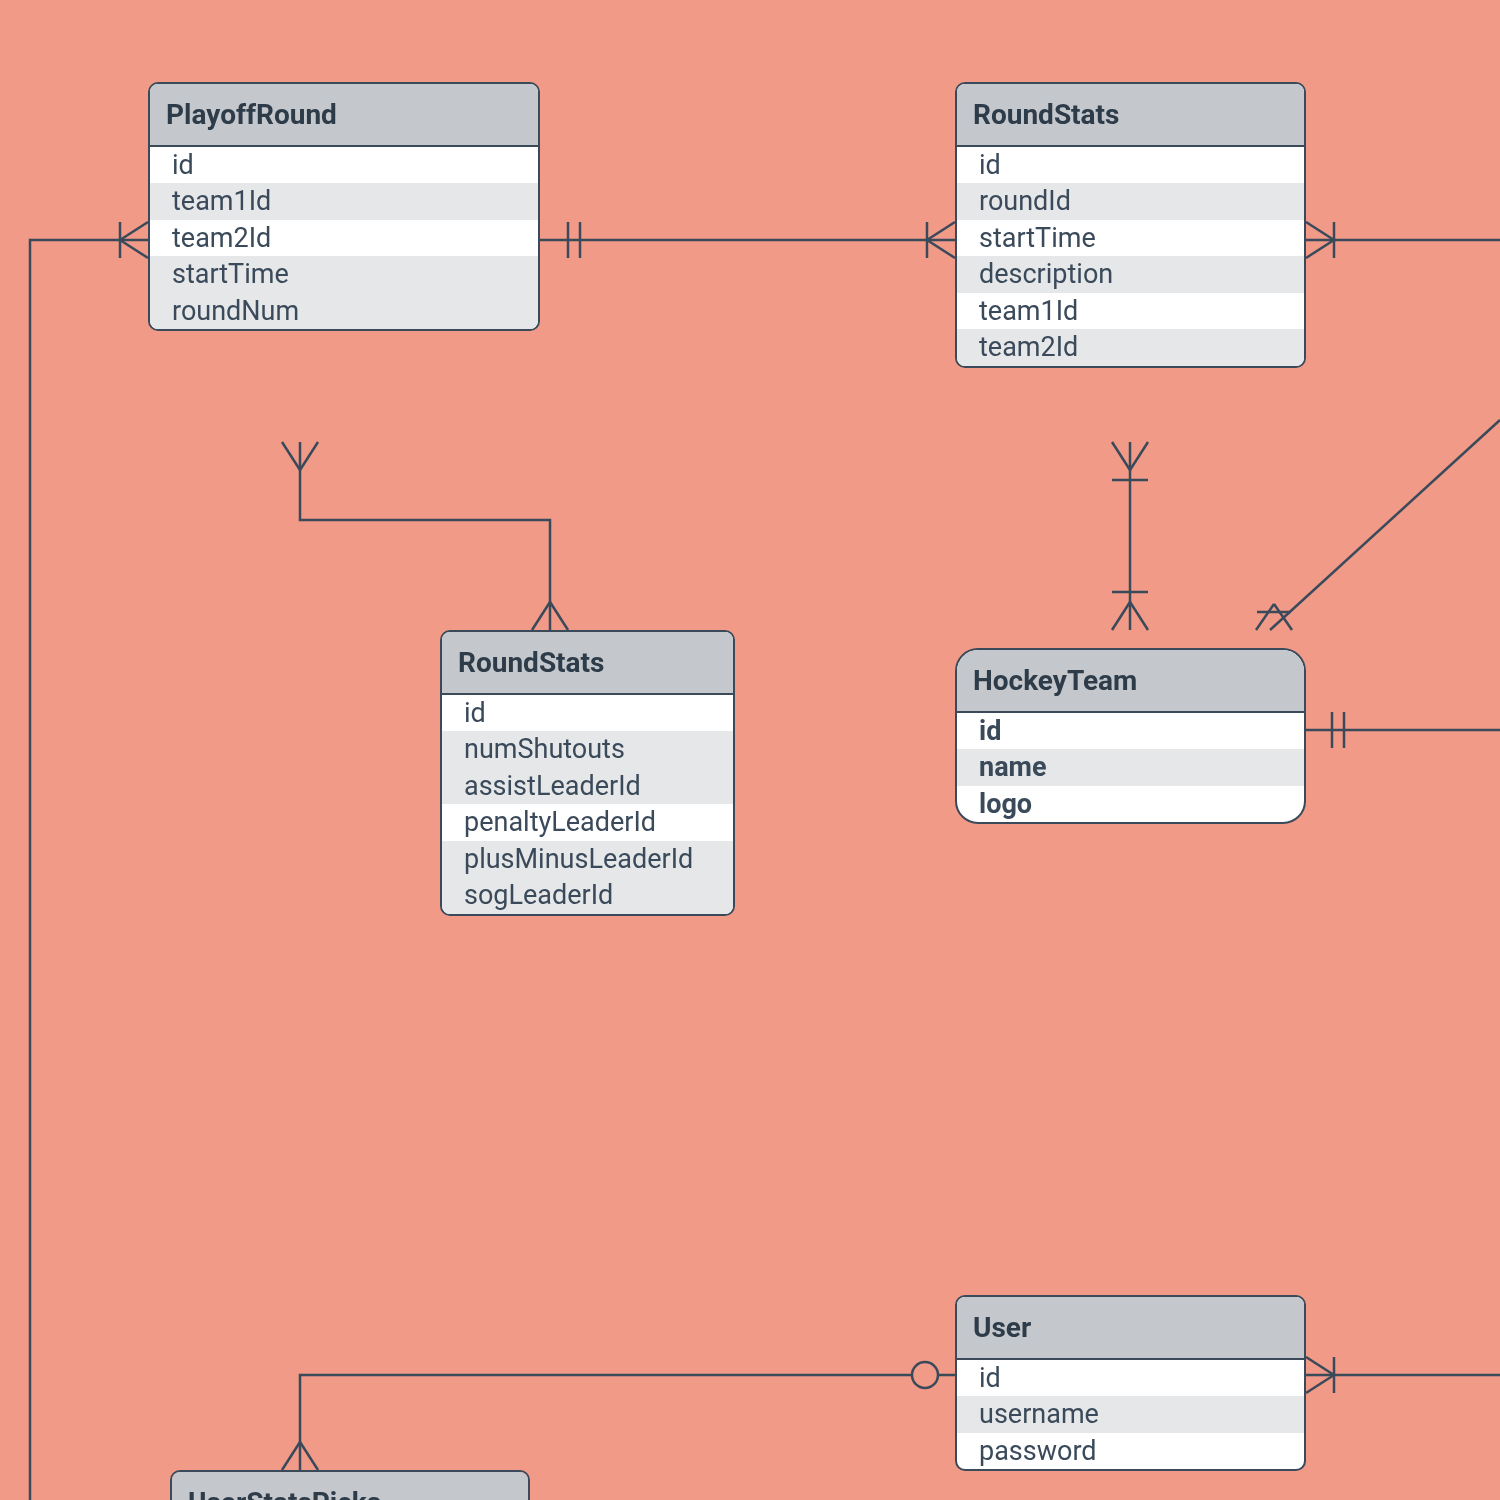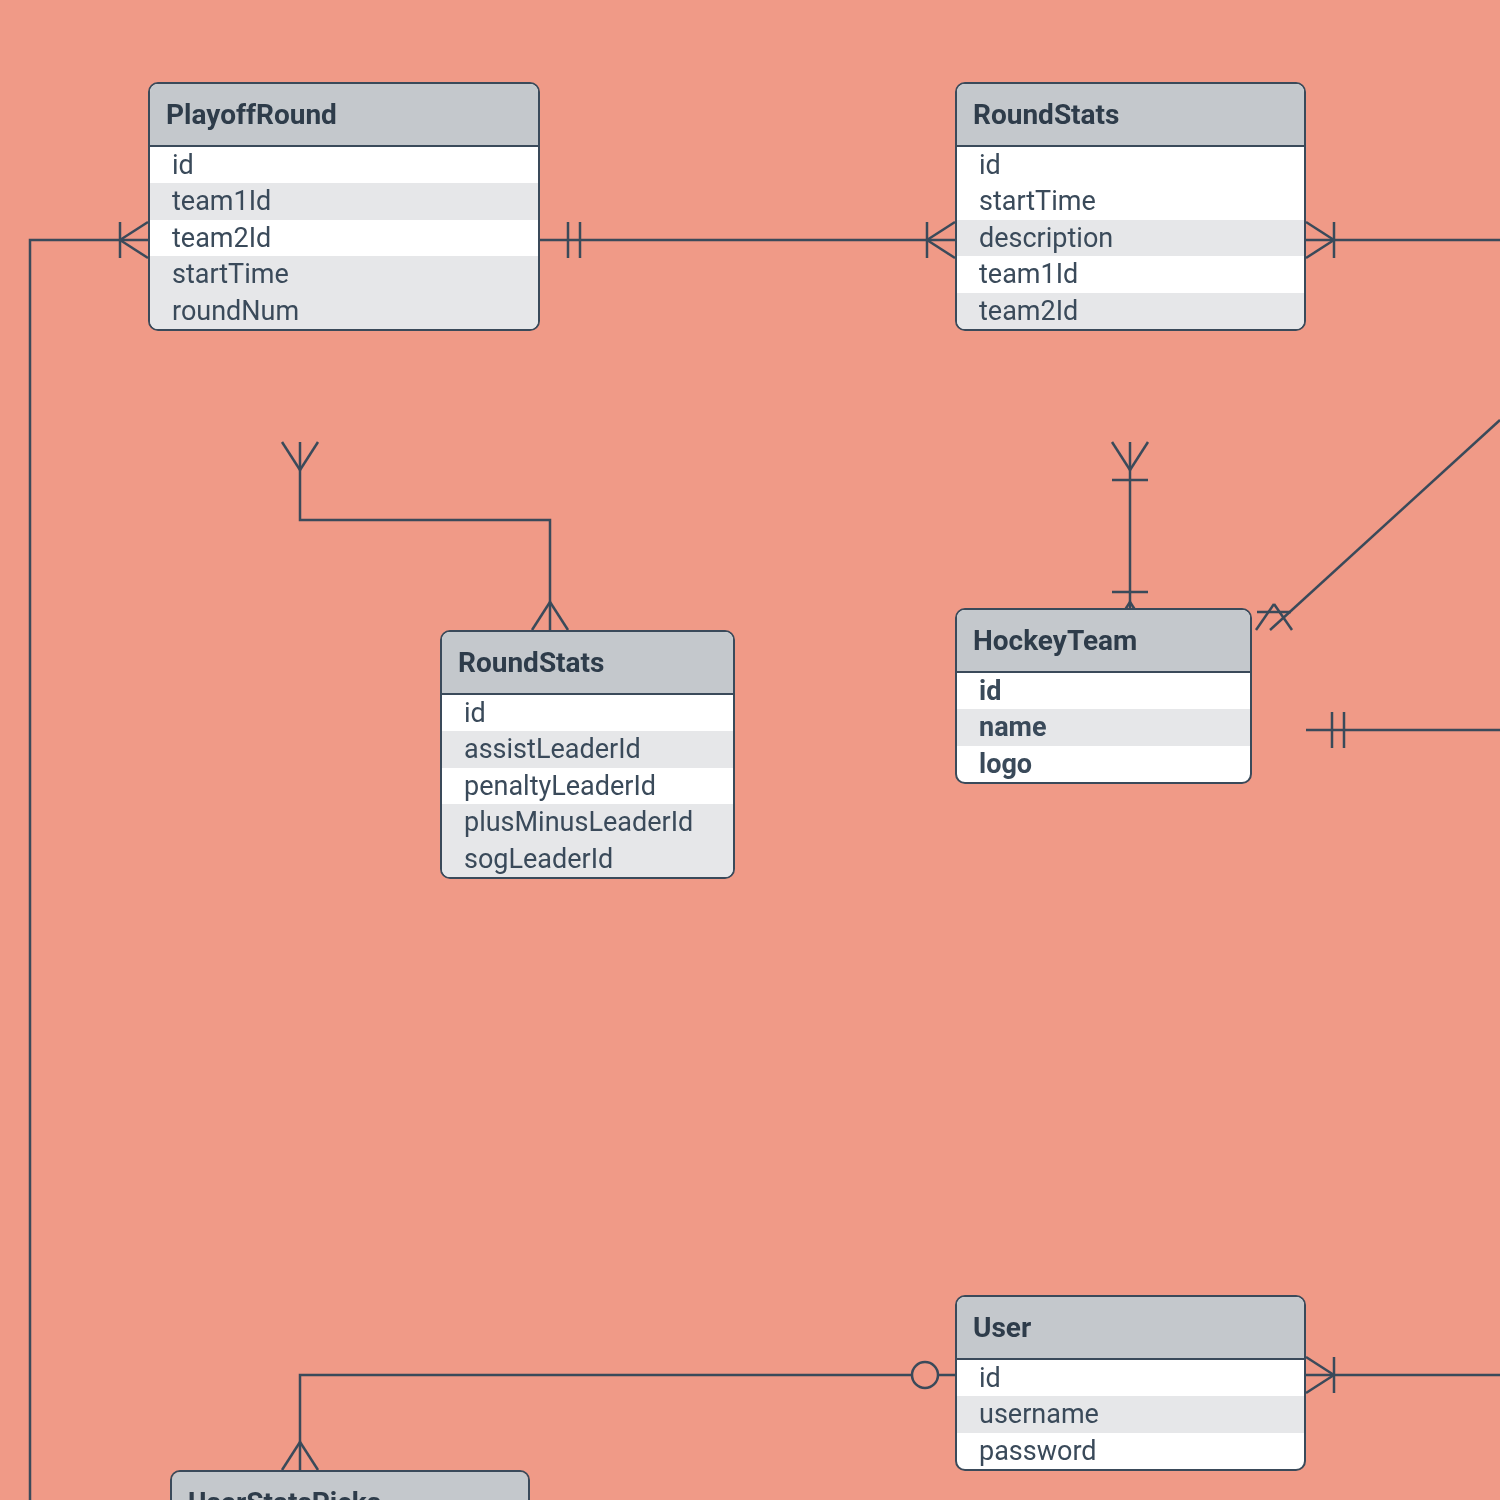--- a/index.html
+++ b/index.html
@@ -126,36 +126,38 @@
   <div class="attr">id</div>
   <div class="attr stripe">team1Id</div>
   <div class="attr">team2Id</div>
   <div class="attr stripe">startTime</div>
   <div class="attr stripe">roundNum</div>
 </div>
 
 <div class="entity" style="left:955px; top:82px; width:351px;">
   <div class="entity-title">RoundStats</div>
   <div class="attr">id</div>
+  <div class="attr stripe">roundId</div>
   <div class="attr">startTime</div>
   <div class="attr stripe">description</div>
   <div class="attr">team1Id</div>
   <div class="attr stripe">team2Id</div>
 </div>
 
 <div class="entity" style="left:440px; top:630px; width:295px;">
   <div class="entity-title">RoundStats</div>
   <div class="attr">id</div>
+  <div class="attr stripe">numShutouts</div>
   <div class="attr stripe">assistLeaderId</div>
   <div class="attr">penaltyLeaderId</div>
   <div class="attr stripe">plusMinusLeaderId</div>
   <div class="attr stripe">sogLeaderId</div>
 </div>
 
-<div class="entity" style="left:955px; top:608px; width:297px;">
+<div class="entity" style="left:955px; top:648px; width:351px;border-radius:23px;">
   <div class="entity-title">HockeyTeam</div>
   <div class="attr bold">id</div>
   <div class="attr stripe bold">name</div>
   <div class="attr bold">logo</div>
 </div>
 
 <div class="entity" style="left:955px; top:1295px; width:351px;">
   <div class="entity-title">User</div>
   <div class="attr">id</div>
   <div class="attr stripe">username</div>

